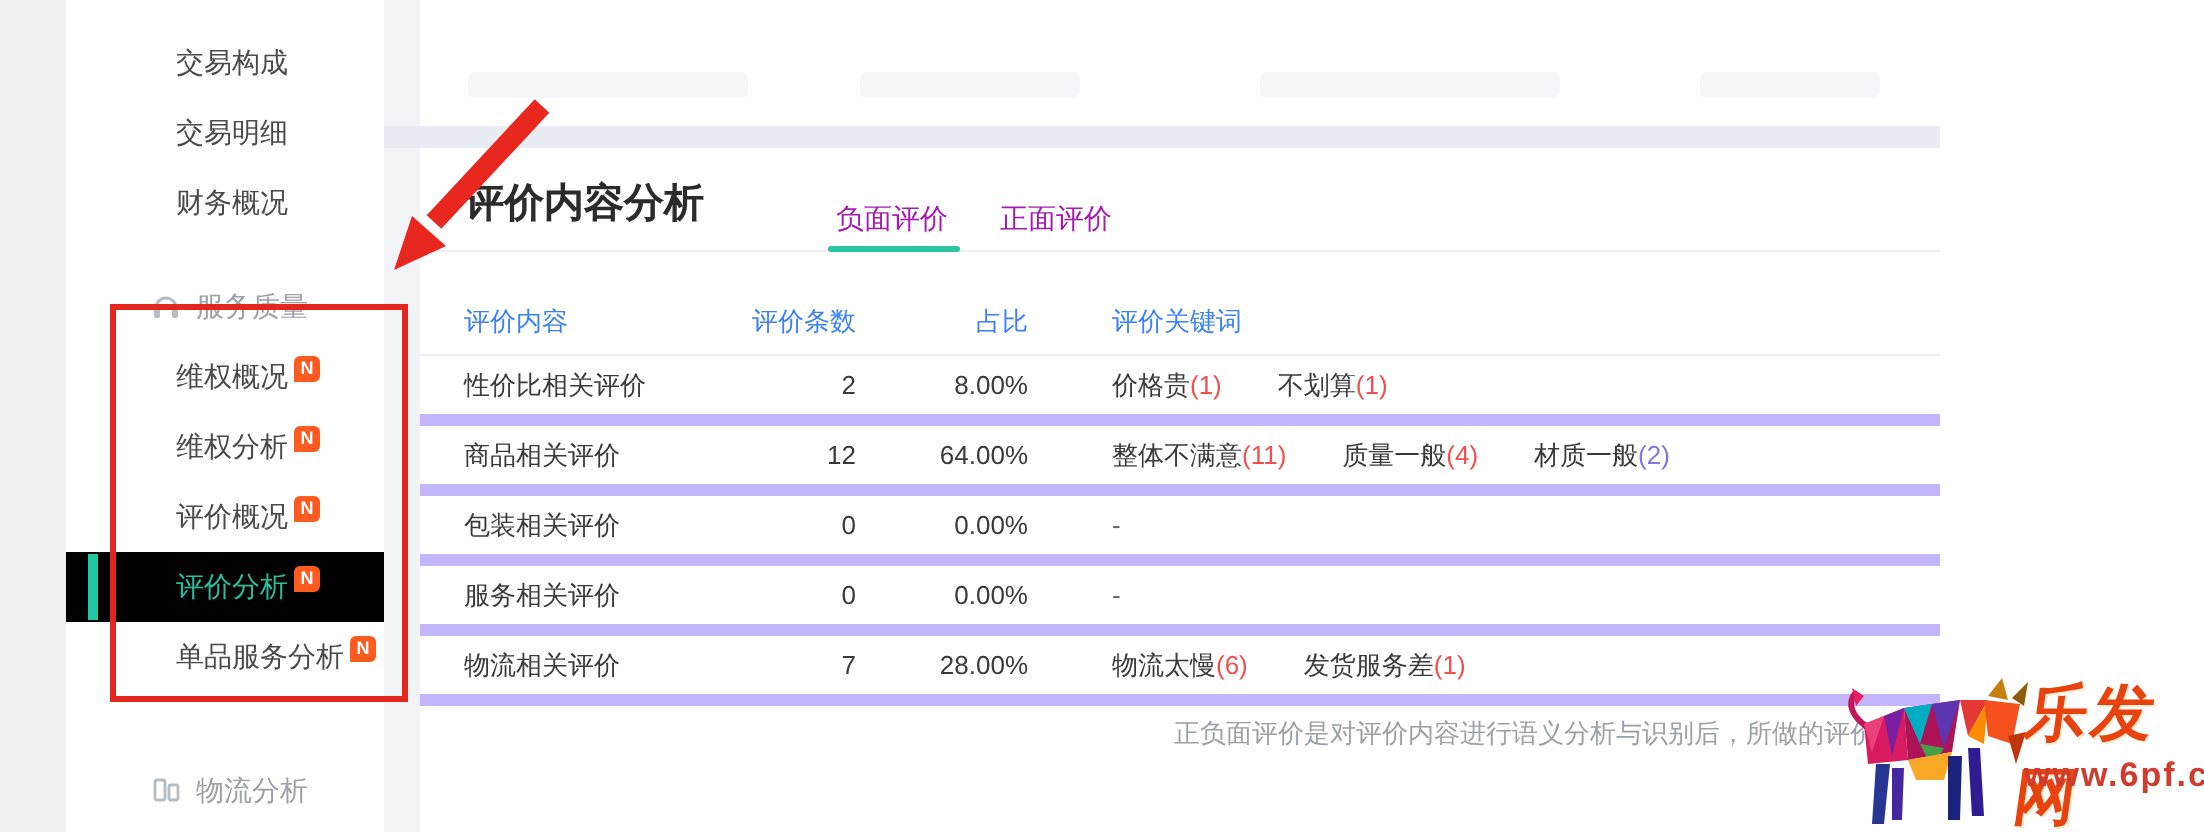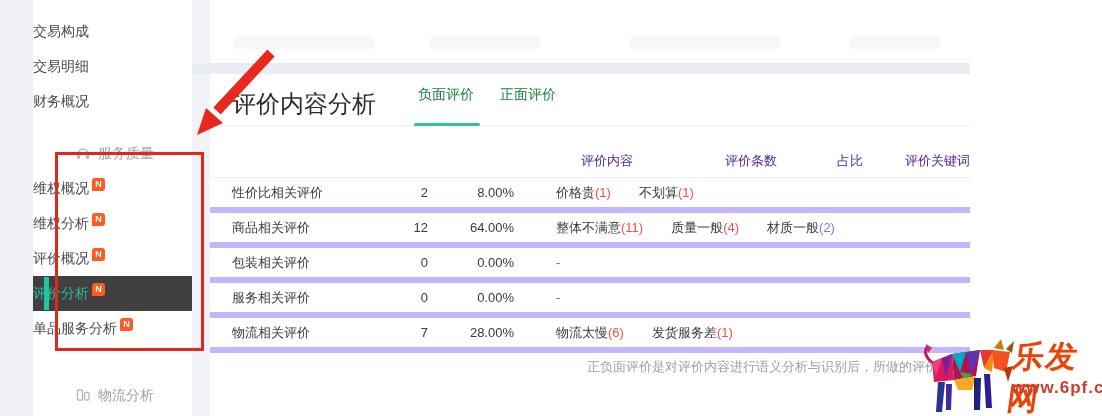--- a/index.html
+++ b/index.html
@@ -5,44 +5,44 @@
   * { margin:0; padding:0; box-sizing:border-box; }
   body { font-family:"Liberation Sans","DejaVu Sans",sans-serif; background:#fff; }
   .page { position:relative; width:1102px; height:416px; overflow:hidden; background:#fff; }
 
   
   .left-rail { position:absolute; left:0; top:0; width:33px; height:416px; background:#eef0f4; }
   .gutter { position:absolute; left:192px; top:0; width:18px; height:416px; background:#f1f3f6; }
 
   
   .sidebar { position:absolute; left:33px; top:0; width:159px; height:416px; background:#fff; padding-top:14px; }
-  .sb-item { position:relative; height:35px; line-height:35px; font-size:14px; color:#4a4a4a; cursor:pointer; white-space:nowrap; }
+  .sb-item { position:relative; height:35px; line-height:35px; padding-left:55px; font-size:14px; color:#4a4a4a; cursor:pointer; white-space:nowrap; }
   .sb-section { margin-top:17px; padding-left:42px; color:#9ba1a9; }
   .sb-section:last-child { margin-top:32px; }
   .sb-ico { display:inline-block; width:16px; height:16px; vertical-align:-3px; margin-right:7px; }
-  .sb-active { color:#2abf9e; background:#404040; }
+  .sb-active { color:#2abf9e; background:#000000; }
   .sb-active .bar { position:absolute; left:11px; top:1px; width:5px; height:33px; background:#1fc8a2; }
   .nbadge { display:inline-block; margin-left:3px; background:#ff5b20; color:#fff; font-size:9px; font-weight:bold; width:13px; height:13px; line-height:13px; text-align:center; border-radius:3px 3px 3px 0; vertical-align:6px; }
 
   
   .top-strip { position:absolute; left:210px; top:22px; width:760px; height:41px; background:#fff; }
   .ghost { position:absolute; top:14px; height:13px; background:#f3f4f6; border-radius:3px; opacity:.7; }
   .gray-band { position:absolute; left:192px; top:63px; width:778px; height:11px; background:#e9ecf2; }
 
   
   .main-panel { position:absolute; left:210px; top:74px; width:760px; height:342px; background:#fff; }
-  .panel-title { position:absolute; left:22px; top:14px; font-size:24px; font-weight:normal; color:#2b2b2b; }
-  .tab { position:absolute; top:12px; font-size:14px; color:#15803d; cursor:pointer; }
+  .panel-title { position:absolute; left:22px; top:14px; font-size:20px; font-weight:bold; color:#2b2b2b; }
+  .tab { position:absolute; top:27px; font-size:14px; color:#a21caf; cursor:pointer; }
   .tab-neg { left:208px; } .tab-pos { left:290px; }
   .tab-underline { position:absolute; left:204px; top:49px; width:66px; height:3px; background:#2cc3a1; border-radius:2px; }
   .panel-divider { position:absolute; left:0; top:51px; width:100%; height:1px; background:#edeff2; }
 
   .table-wrap { position:absolute; left:0; top:70px; width:100%; }
   .t-head, .t-row { display:flex; align-items:center; height:35px; border-bottom:6px solid #c4b5fd; font-size:13px; color:#3a3a3a; white-space:nowrap; }
-  .t-head { height:34px; color:#4c1d95; border-bottom:1px solid #eef0f3;justify-content:flex-end; }
+  .t-head { height:34px; color:#3b82f6; border-bottom:1px solid #eef0f3; }
   .c1 { margin-left:22px; width:120px; }
   .c2 { width:55px; text-align:right;margin-left:21px; }
   .c3 { width:86px; text-align:right; }
   .c4 { margin-left:42px; display:flex; gap:28px; }
   .kw { color:#3a3a3a; cursor:pointer; }
   .kw i { font-style:normal; }
   .dash { color:#666; }
   .footnote { position:absolute; right:6px; top:284px; font-size:13px; color:#9ba1a8; }
 
   

